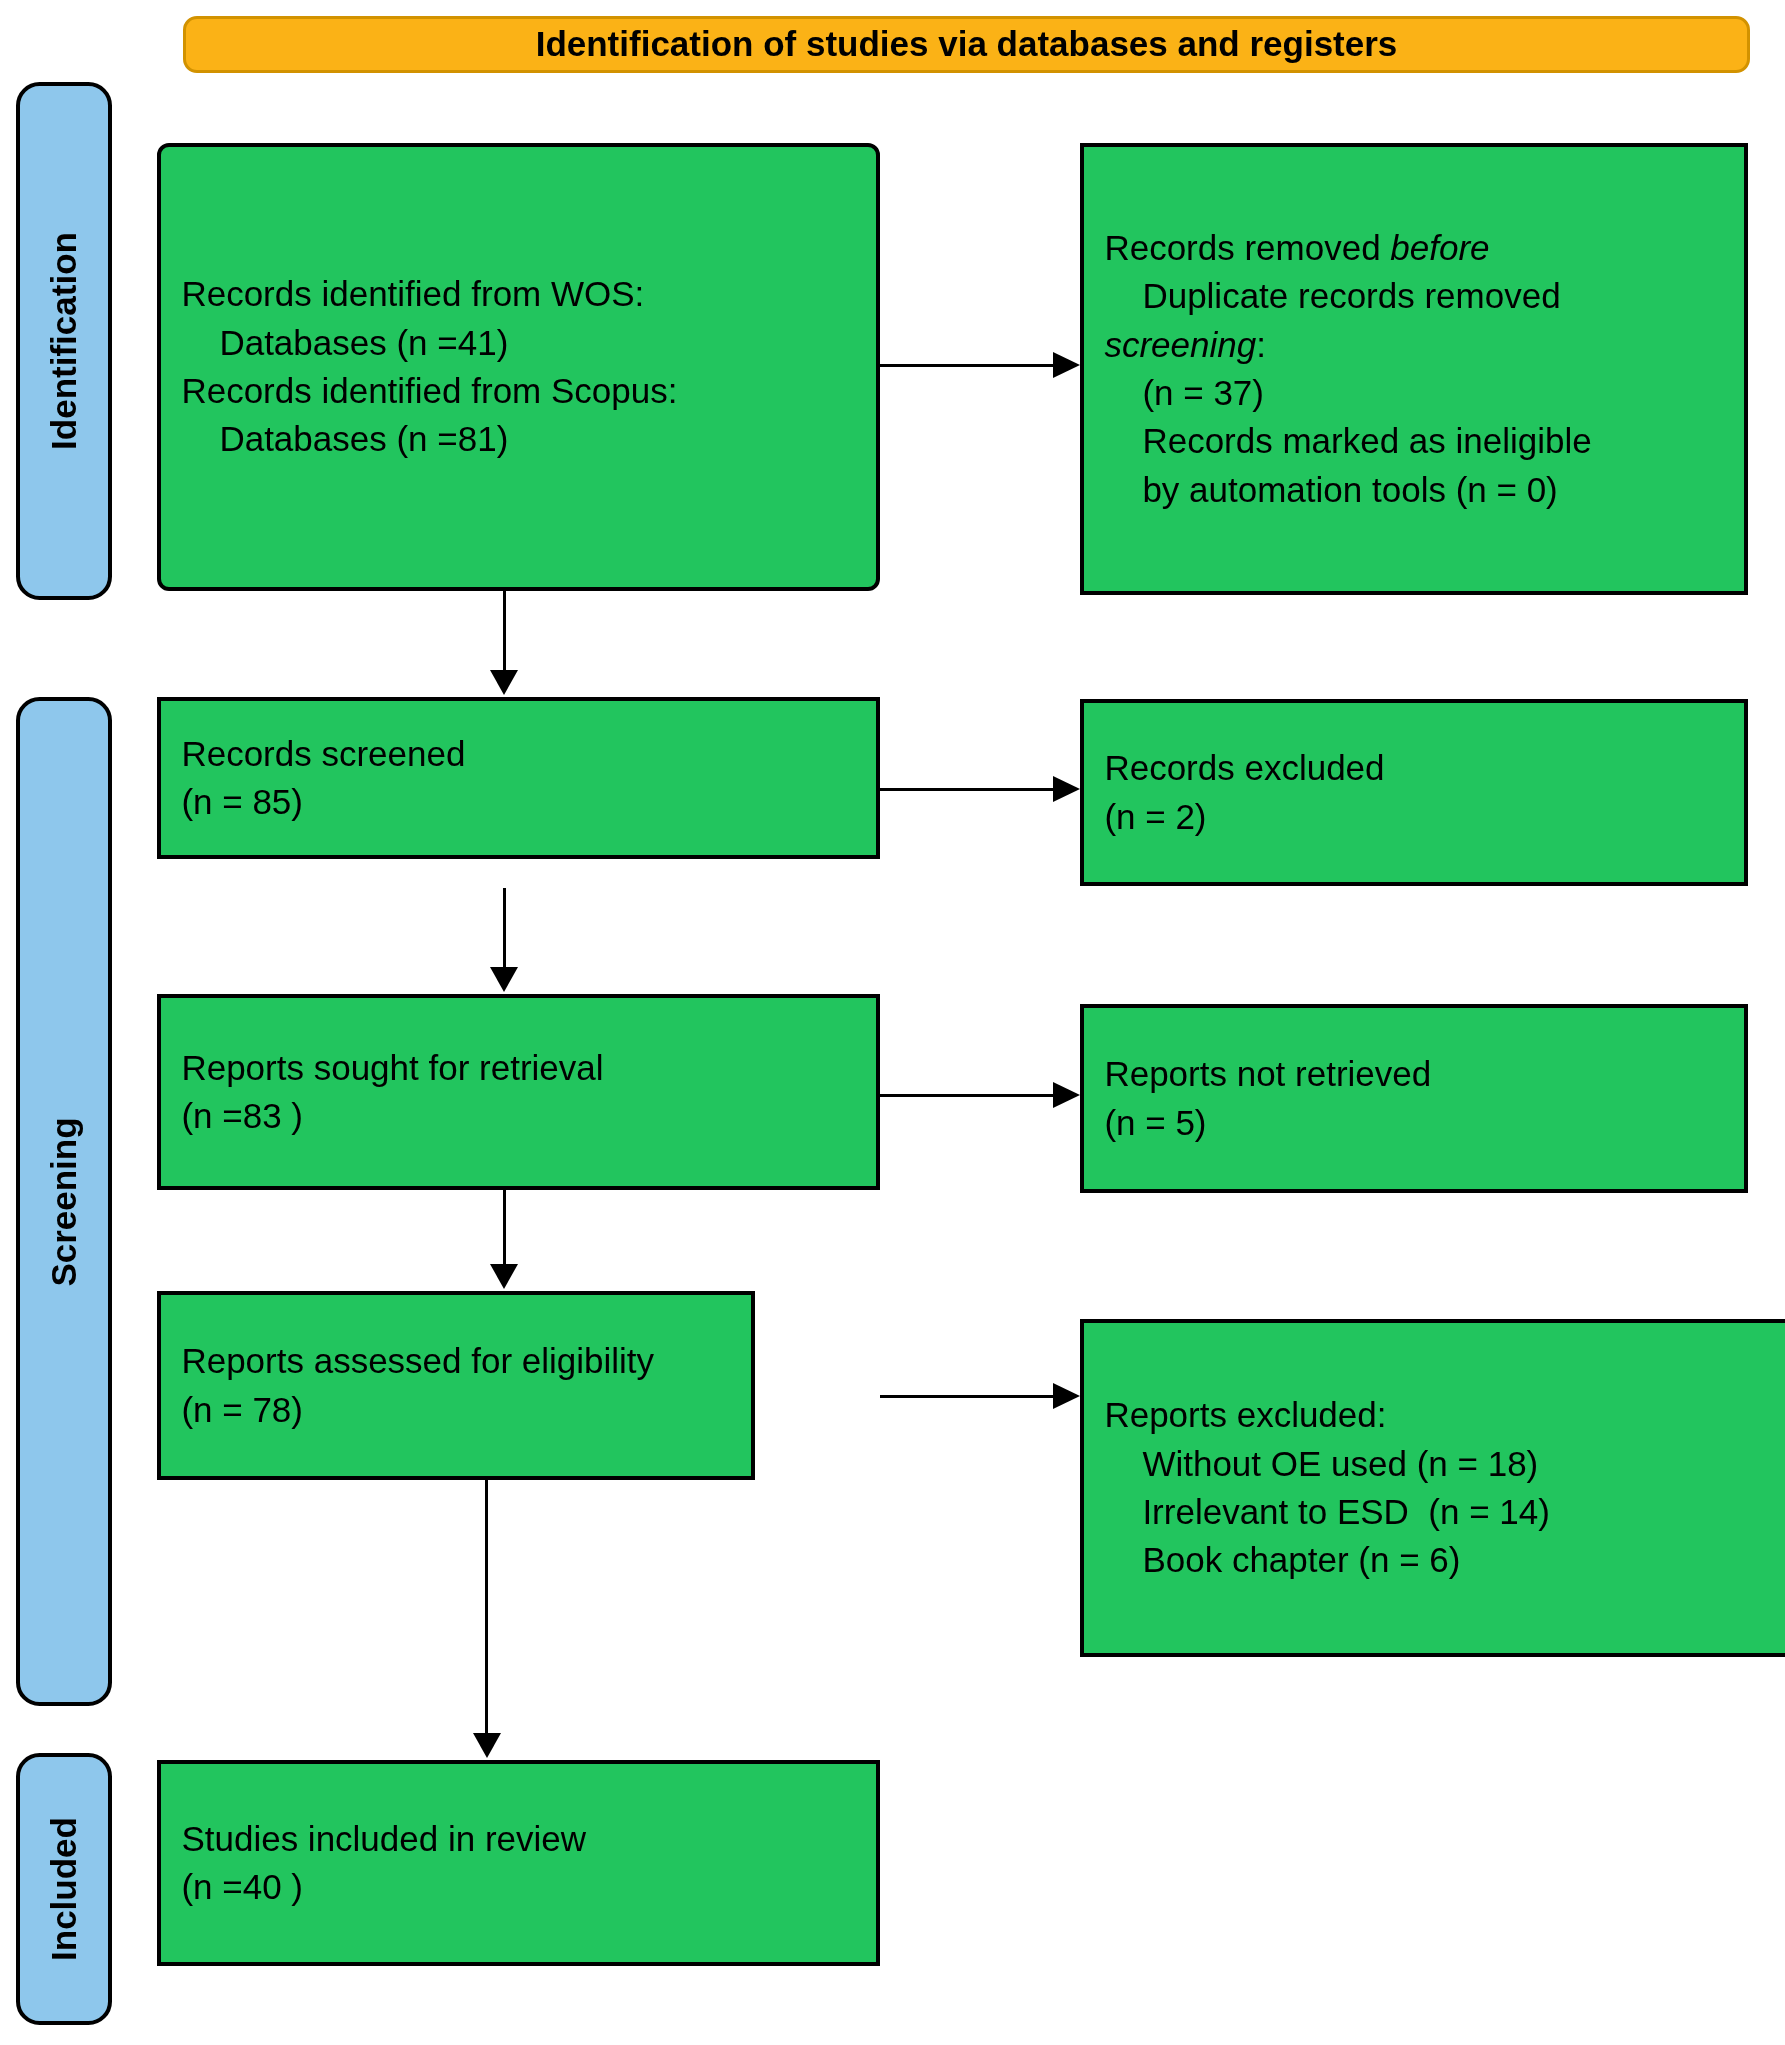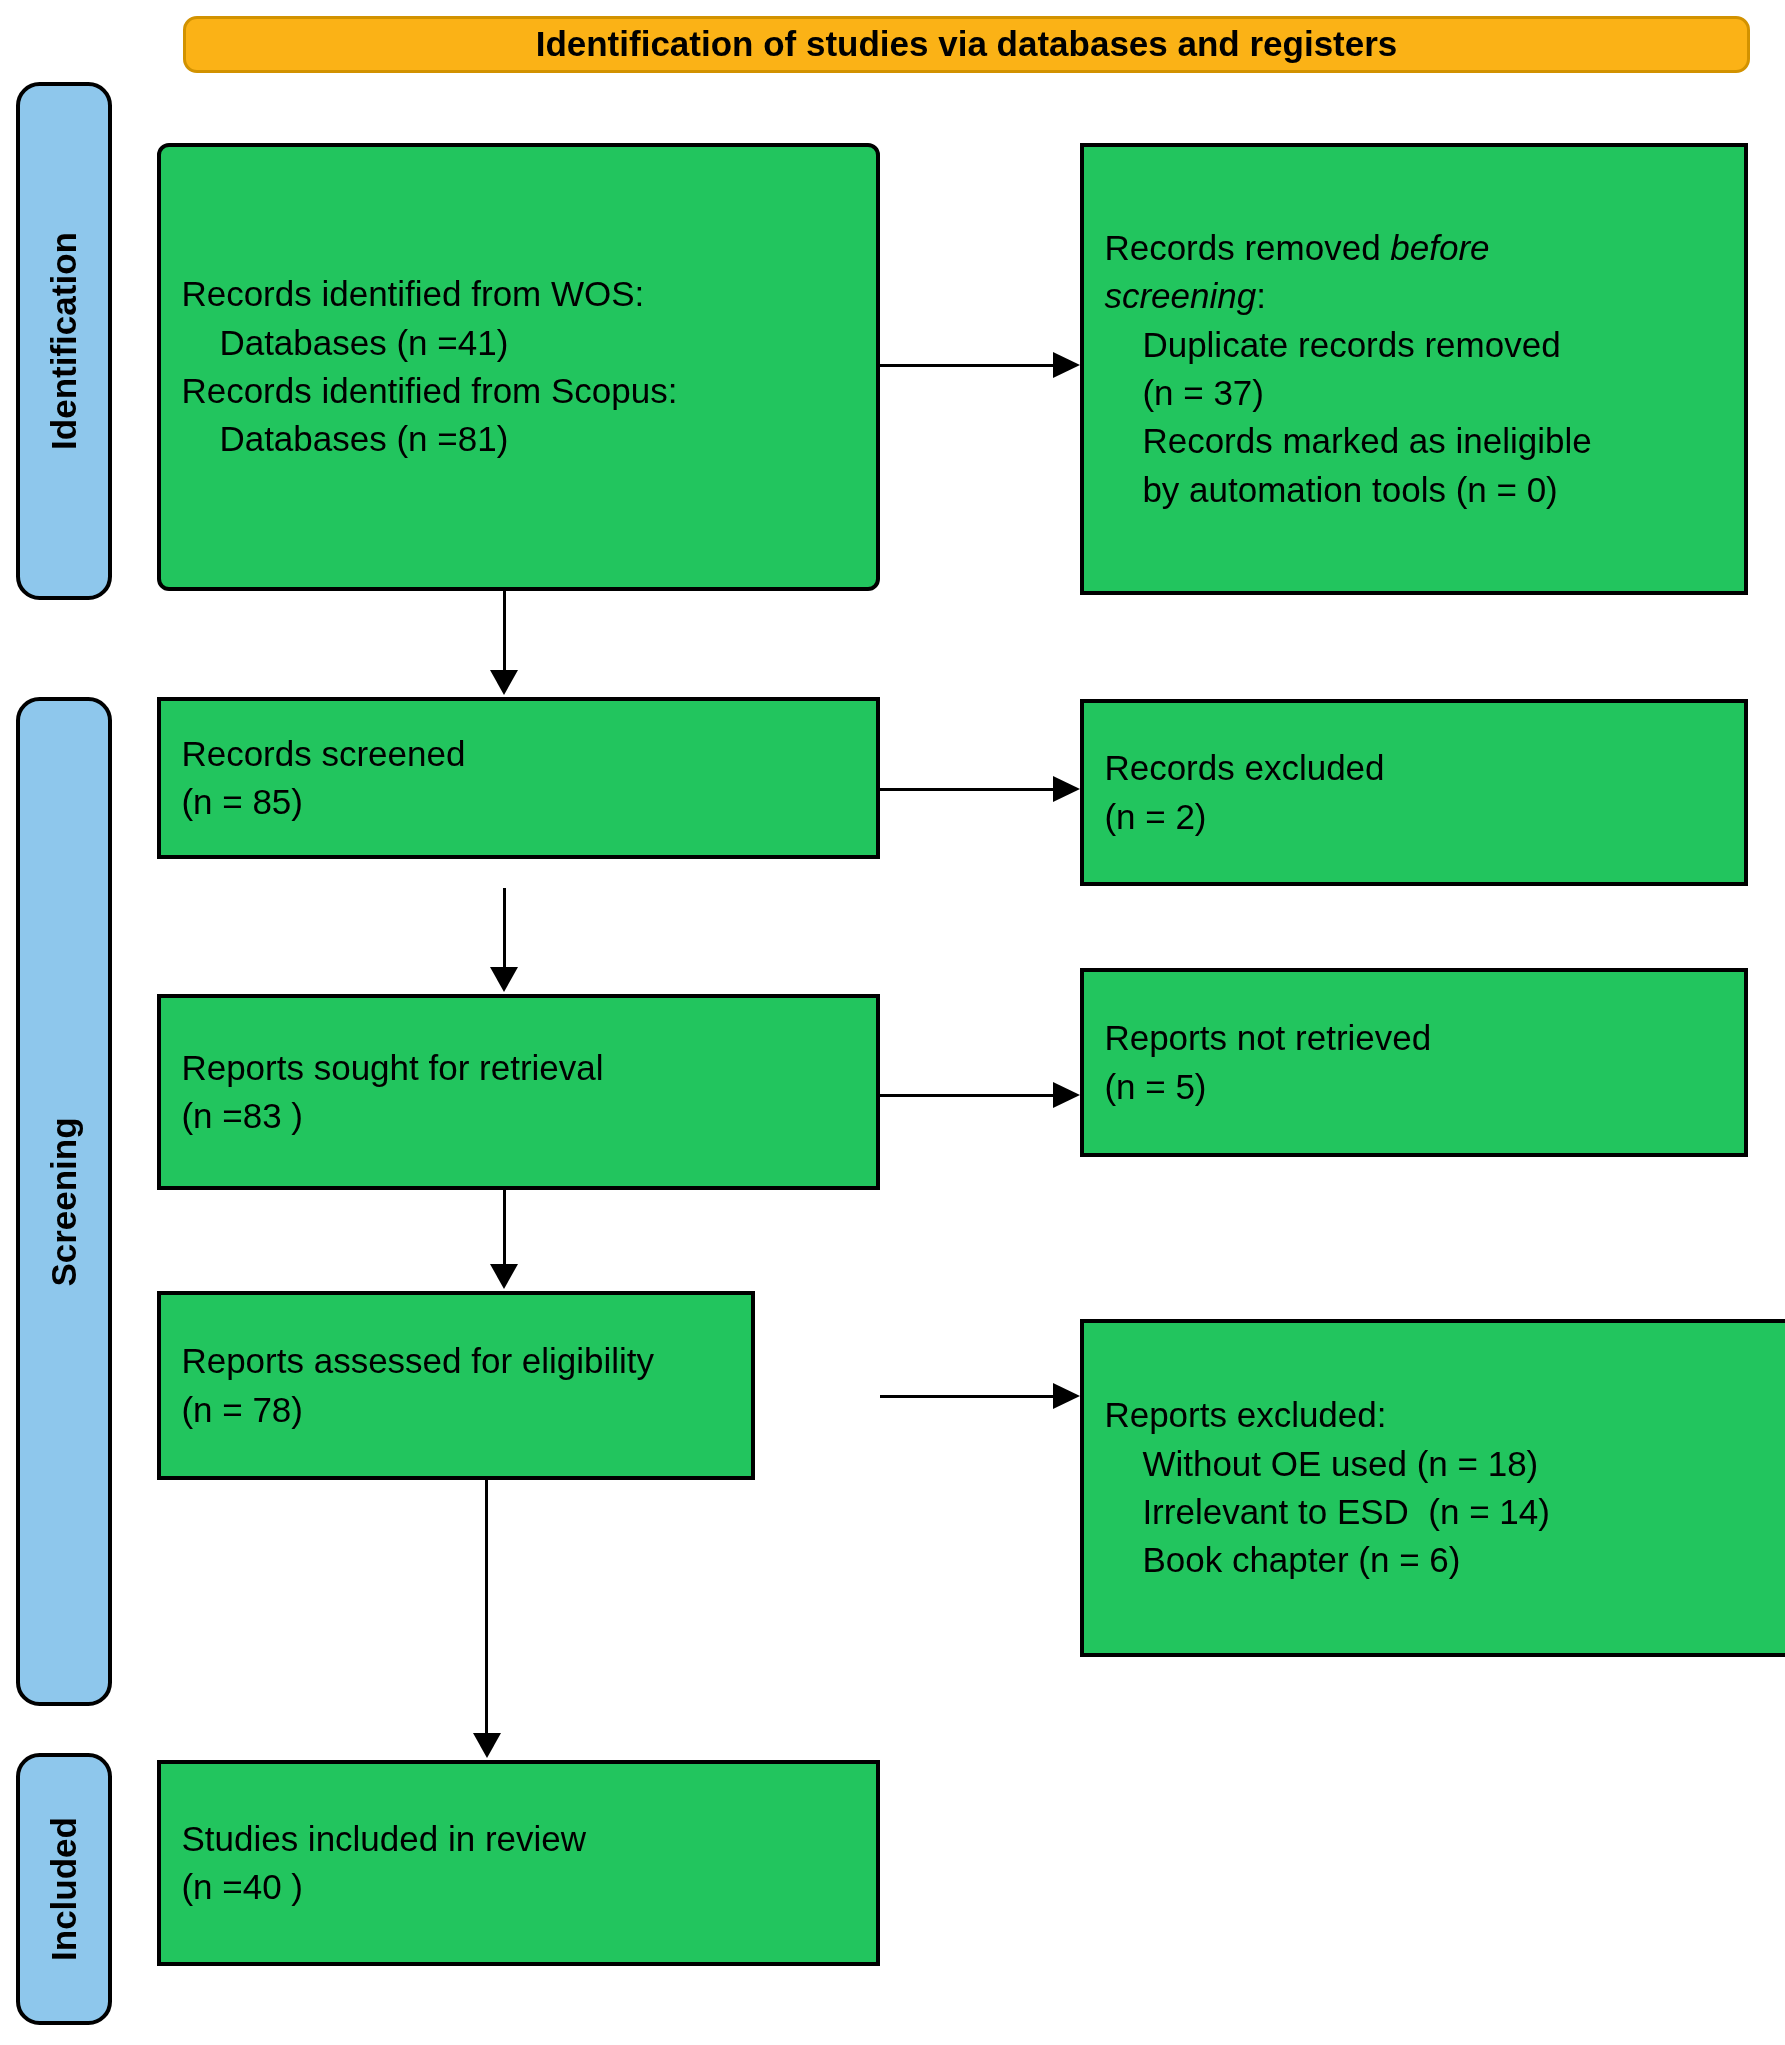--- a/index.html
+++ b/index.html
@@ -84,31 +84,31 @@
       <div class="line"><span>Reports assessed for eligibility</span></div>
       <div class="line"><span>(n = 78)</span></div>
     </div>
   <div class="fbox" style="left:157px; top:1760px; width:723px; height:206px;">
       <div class="line"><span>Studies included in review</span></div>
       <div class="line"><span>(n =40 )</span></div>
     </div>
 
   <div class="fbox" style="left:1080px; top:143px;  width:668px; height:452px;">
       <div class="line"><span>Records removed </span><span class="it">before</span></div>
+      <div class="line ind"><span>Duplicate records removed</span></div>
       <div class="line"><span class="it">screening</span><span>:</span></div>
-      <div class="line ind"><span>Duplicate records removed</span></div>
       <div class="line ind"><span>(n = 37)</span></div>
       <div class="line ind"><span>Records marked as ineligible</span></div>
       <div class="line ind"><span>by automation tools (n = 0)</span></div>
     </div>
   <div class="fbox" style="left:1080px; top:699px;  width:668px; height:187px;justify-content:center;">
       <div class="line"><span>Records excluded</span></div>
       <div class="line"><span>(n = 2)</span></div>
     </div>
-  <div class="fbox" style="left:1080px; top:968px; width:668px; height:189px;">
+  <div class="fbox" style="left:1080px; top:1004px; width:668px; height:189px;">
       <div class="line"><span>Reports not retrieved</span></div>
       <div class="line"><span>(n = 5)</span></div>
     </div>
   <div class="fbox" style="left:1080px; top:1291px; width:781px; height:338px;margin-top:28px;">
       <div class="line"><span>Reports excluded:</span></div>
       <div class="line ind"><span>Without OE used (n = 18)</span></div>
       <div class="line ind"><span>Irrelevant to ESD  (n = 14)</span></div>
       <div class="line ind"><span>Book chapter (n = 6)</span></div>
     </div>
 

